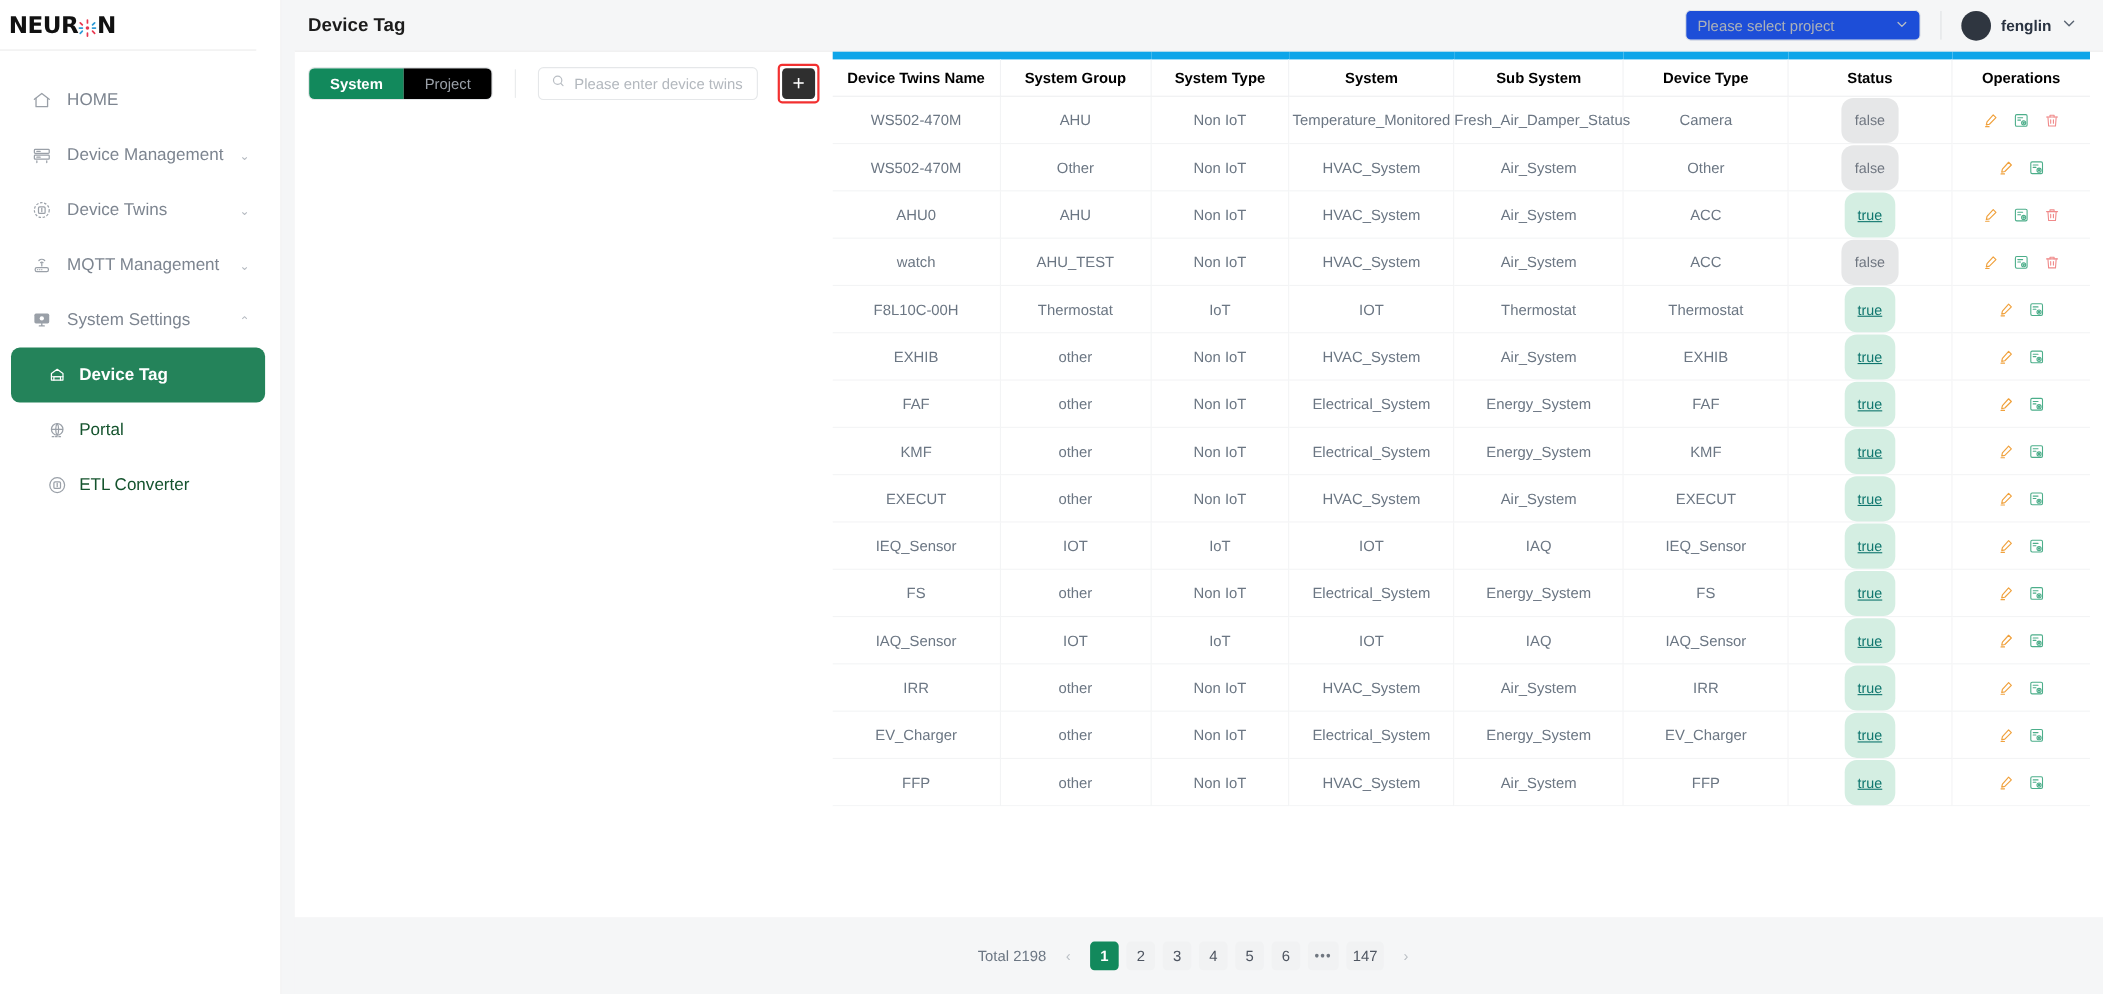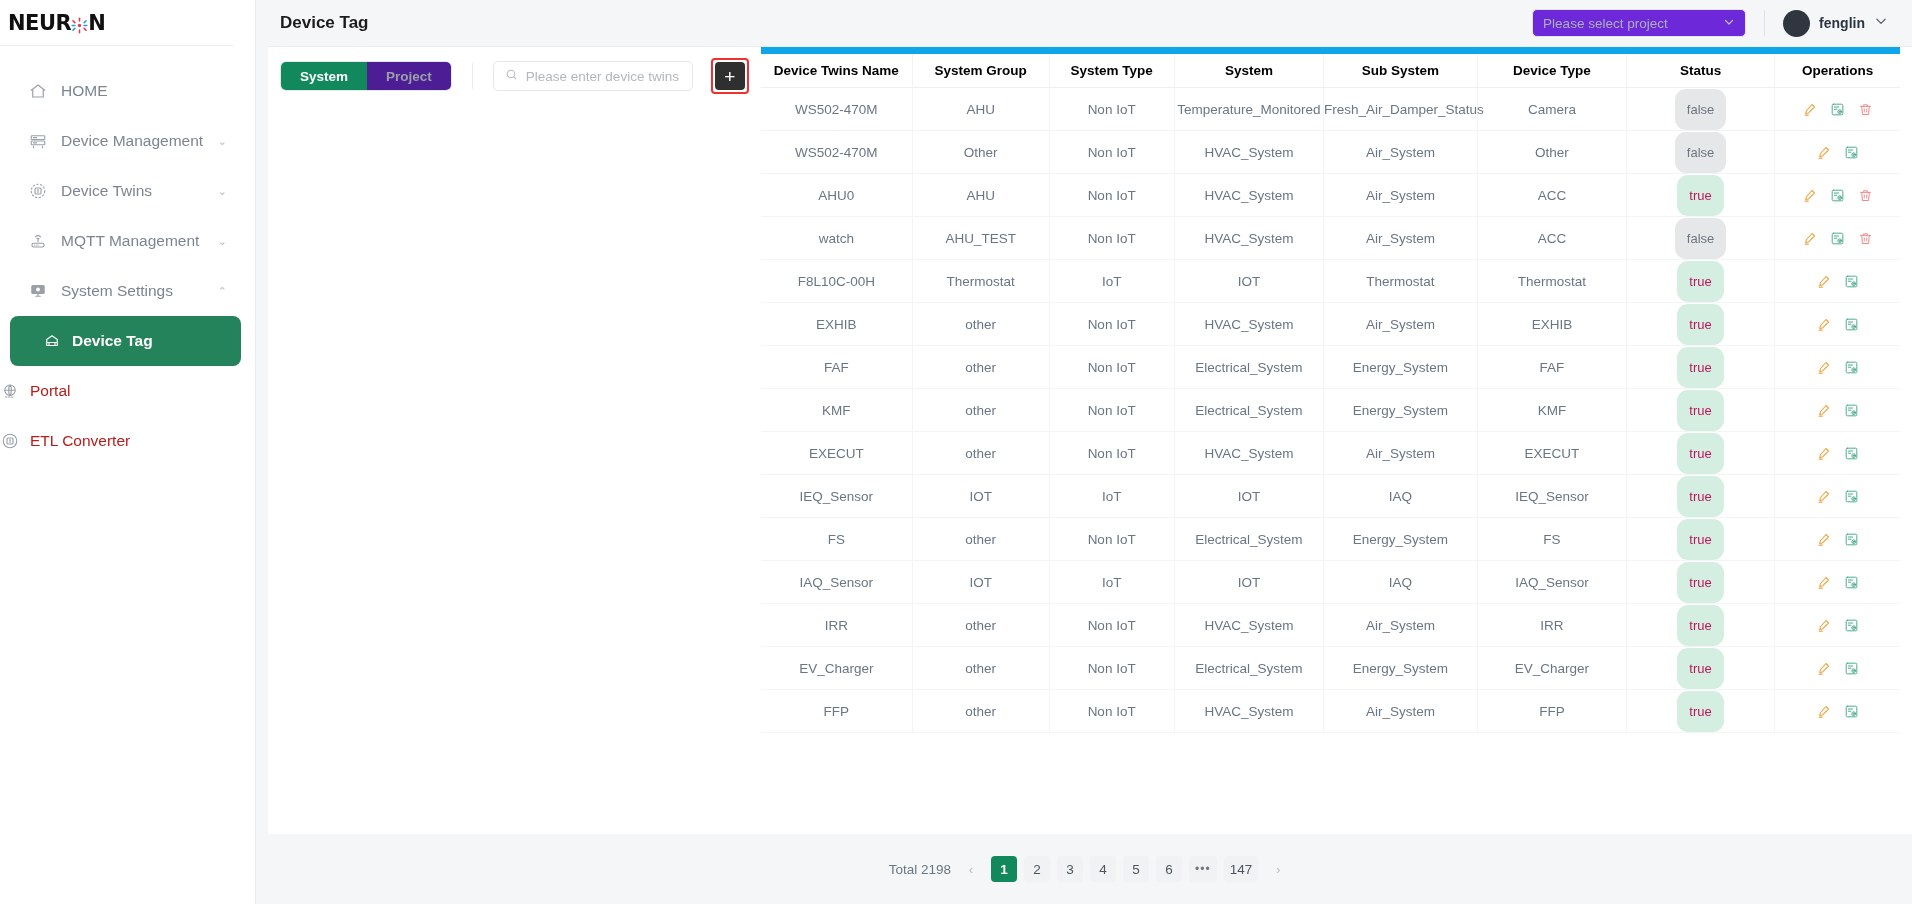--- a/index.html
+++ b/index.html
@@ -35,41 +35,41 @@
     height: 50px; display: flex; align-items: center;
     padding-left: 28px; gap: 13px;
     color: #7d8590; font-size: 15.5px;
     cursor: pointer; position: relative;
   }
   .nav-item .chev { position: absolute; right: 28px; color:#b5bac1; font-size: 11px; }
   .nav-item .ico { width: 20px; height: 20px; display:flex; align-items:center; justify-content:center; }
   .nav-item .ico svg { display:block; }
   .sub-item {
     height: 50px; display: flex; align-items: center;
-    gap: 11px;
-    color: #b91c1c; font-size: 15.5px; cursor: pointer;
+    padding-left: 42px; gap: 11px;
+    color: #14532d; font-size: 15.5px; cursor: pointer;
   }
   .sub-item.active {
     background: #24835a; color: #fff;
     border-radius: 8px; margin: 0 14px 0 10px;
     padding-left: 32px; font-weight: 600;
   }
   .sub-item .ico { width: 19px; height: 19px; display:flex; align-items:center; justify-content:center; }
 
   
   .main { flex: 1; height: 904px; display: flex; flex-direction: column; background:#f5f6f7; }
   .topbar {
     height: 46px; background: #f5f6f7;
     display: flex; align-items: center; justify-content: space-between;
     padding: 0 24px 0 12px;
   }
   .page-title { font-size: 17px; font-weight: 700; color: #1c1c1c; padding-left:12px;}
   .topbar-right { display:flex; align-items:center; gap: 0; }
   .project-select {
-    width: 214px; height: 28px; background:#6d28d9;
+    width: 214px; height: 28px; background:#1d4ed8;
     border: 1px solid #e2e4e6; border-radius: 5px;
     display:flex; align-items:center; justify-content: space-between;
     padding: 0 10px; color:#acb1b8; font-size: 13.5px; cursor:pointer;
   }
   .divider-v { width:1px; height: 26px; background:#e0e2e4; margin: 0 18px; }
   .user-box { display:flex; align-items:center; gap:9px; cursor:pointer; }
   .avatar { width:27px;height:27px;border-radius:50%;background:#2f3640; }
   .user-name { font-size: 14px; font-weight: 700; color:#2b3442; }
 
   
@@ -80,21 +80,21 @@
   }
   .toolbar {
     height: 58px; display:flex; align-items:center;
     padding-left: 12px; gap: 0;
   }
   .seg {
     display:flex; border:1px solid #e5e7e9; border-radius: 6px; overflow:hidden; height:30px;
   }
   .seg-btn {
     padding: 0 19px; height:28px; display:flex; align-items:center; justify-content:center;
-    font-size:13.5px; color:#9aa0a8; background:#4c1d95; cursor:pointer;font-weight:bold;
+    font-size:13.5px; color:#9aa0a8; background:#000000; cursor:pointer;
   }
   .seg-btn.active { background:#12895c; color:#fff; font-weight:600; }
   .tb-sep { width:1px; height:26px; background:#e8eaec; margin: 0 20px; }
   .search-wrap {
     width: 200px; height:30px; border:1px solid #e5e7e9; border-radius:5px;
     display:flex; align-items:center; gap:8px; padding: 0 11px; background:#fff;
   }
   .search-wrap input {
     border:none; outline:none; font-size:13.5px; color:#9aa0a8; width:100%;
     font-family:"Liberation Sans", sans-serif; background:transparent;
@@ -119,21 +119,21 @@
   thead th:last-child { border-right:none; }
   tbody td {
     height: 43px; font-size: 13.5px; color:#6b7683; text-align:center;
     border-bottom:1px solid #f3f4f5;
     border-right:1px solid #f3f4f5;
   }
   tbody td:last-child { border-right:none; }
   .badge {
     display:inline-block; padding: 13px 12px; border-radius: 11px; font-size:13px;
   }
-  .badge.t { background:#d4eee2; color:#be185d; }
+  .badge.t { background:#d4eee2; color:#0f766e;text-decoration:underline; }
   .badge.f { background:#e6e7e8; color:#6f7680; }
   .ops { display:flex; align-items:center; justify-content:center; gap:13px; }
   .ops span { cursor:pointer; display:flex; }
   .filler { height: 38px; background:#fff; }
 
   
   .pager {
     height: 70px; background:#f5f6f7; display:flex;
     align-items:center; justify-content:center; gap:7px;
     margin-left:12px;

